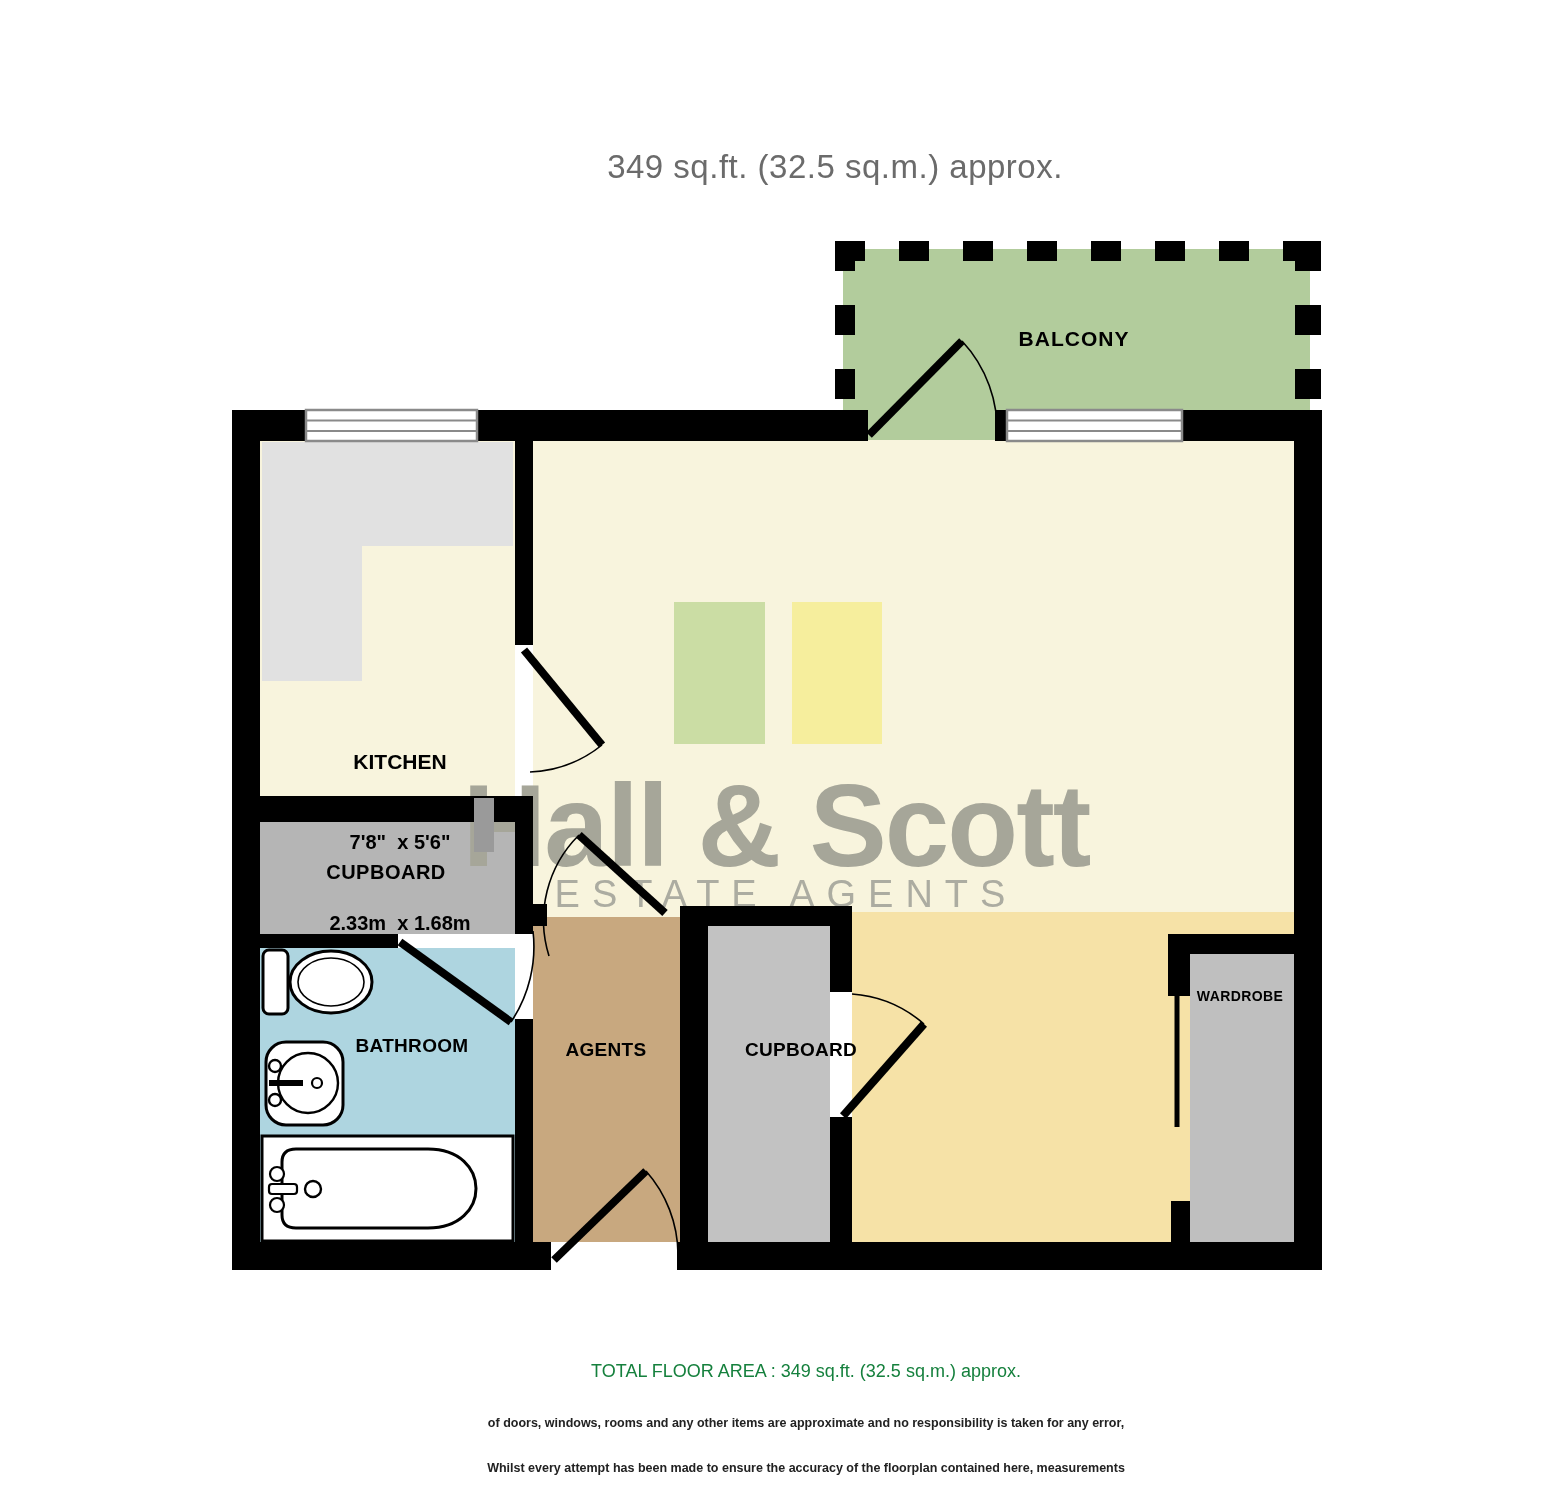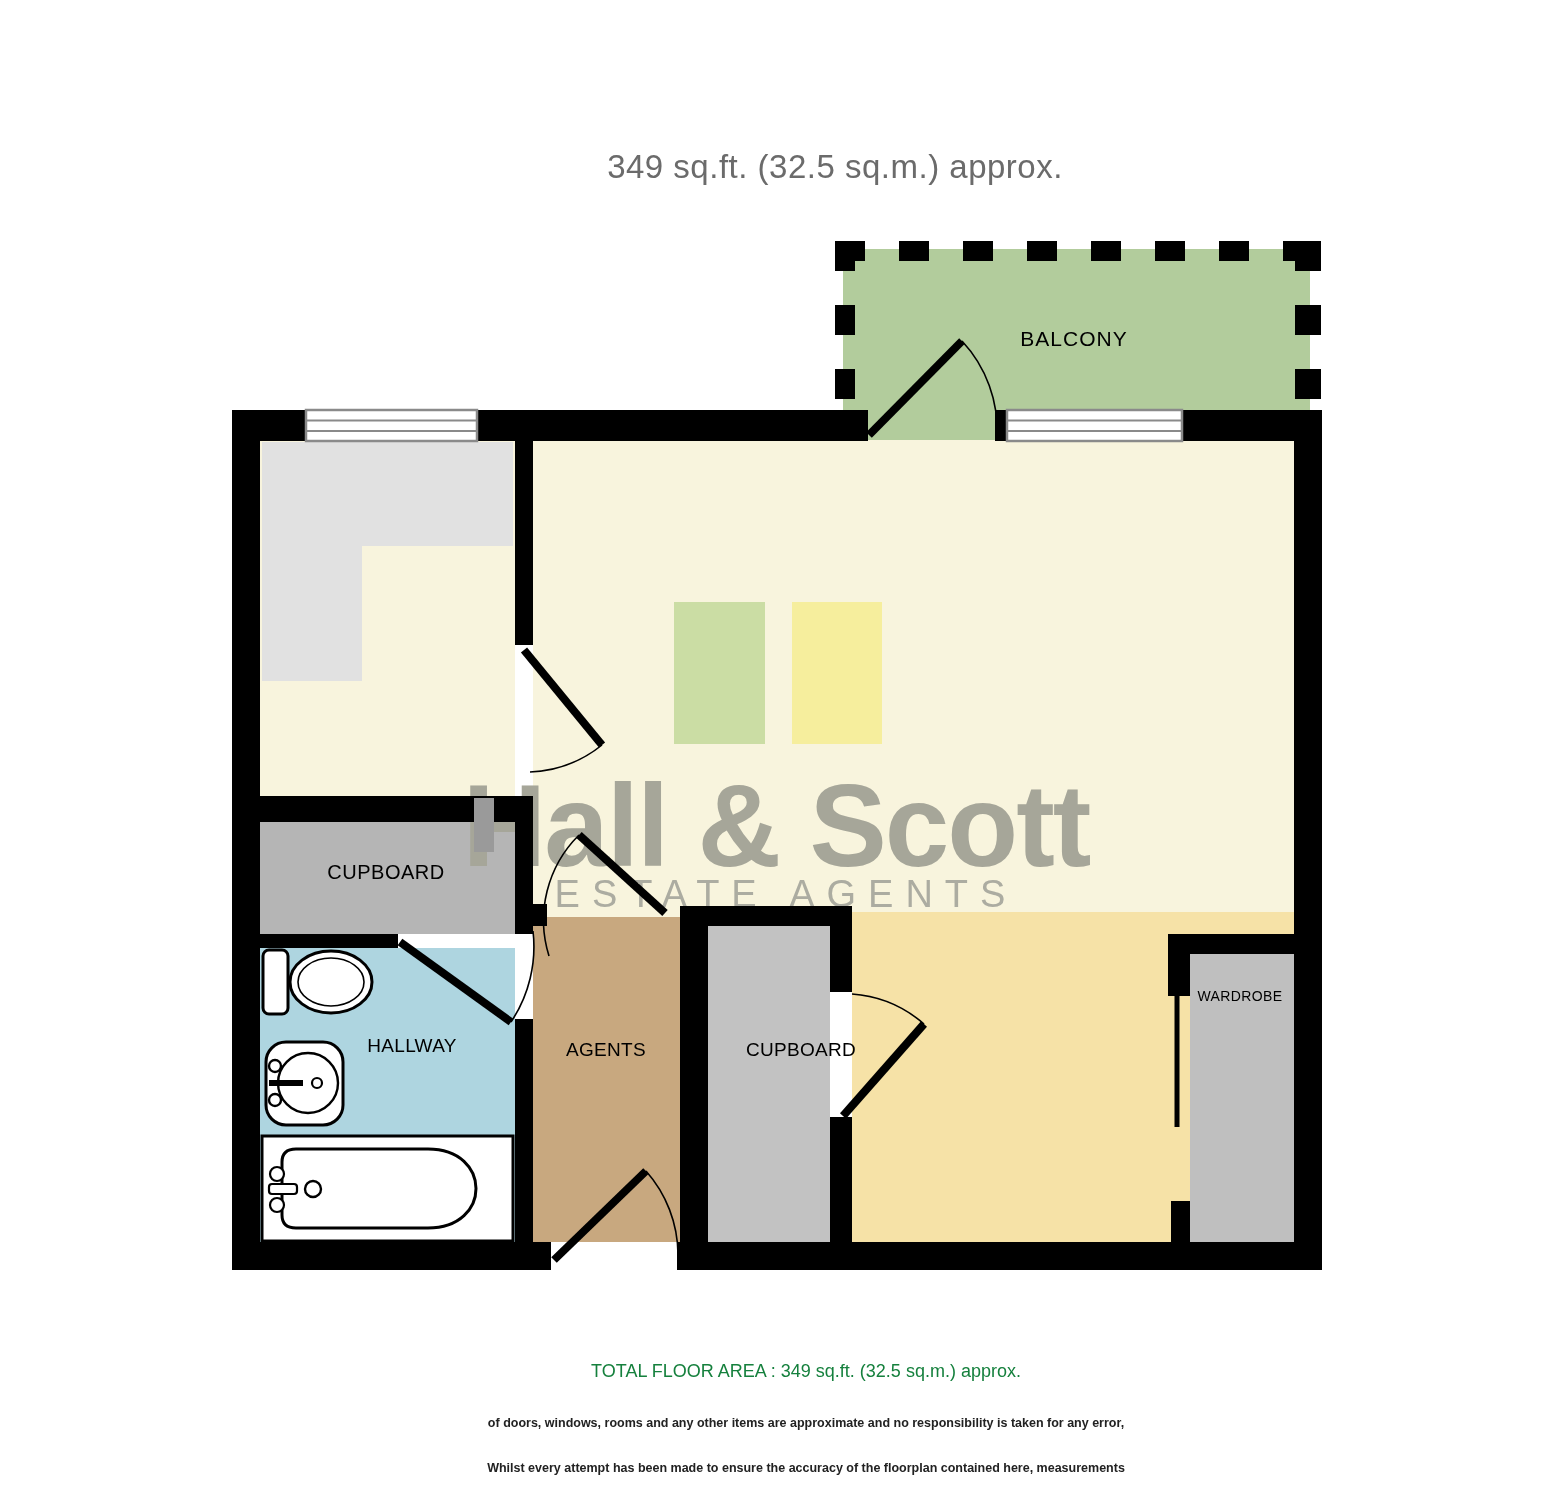--- a/index.html
+++ b/index.html
@@ -5,21 +5,21 @@
   html,body{margin:0;padding:0;}
   body{
     width:1555px;height:1500px;background:#ffffff;
     font-family:"Liberation Sans","DejaVu Sans",sans-serif;
     position:relative;overflow:hidden;
   }
   .canvas{position:absolute;left:0;top:4px;width:1555px;height:1500px;}
   .plan-svg{position:absolute;left:0;top:0;width:1555px;height:1500px;}
   .lbl{
     position:absolute;transform:translateX(-50%);
-    text-align:center;color:#000;font-weight:normal;white-space:pre;line-height:1.25;
+    text-align:center;color:#000;font-weight:bold;white-space:pre;line-height:1.25;
   }
   .page-title{
     position:absolute;transform:translateX(-50%);
     color:#6b6b6b;font-size:33px;font-weight:normal;letter-spacing:.5px;white-space:pre;
   }
   .room-block div{white-space:pre;}
   .kitchen-block{font-size:20px;line-height:27px;}
   .kitchen-block .rname{font-size:21px;}
   .living-block{font-size:20px;line-height:25px;}
   .living-block .rname{font-size:21px;}
@@ -162,25 +162,30 @@
         <circle cx="277" cy="1170" r="7" fill="#ffffff" stroke="#000" stroke-width="2.2"></circle>
         <circle cx="277" cy="1201" r="7" fill="#ffffff" stroke="#000" stroke-width="2.2"></circle>
         <rect x="269" y="1180" width="28" height="10" rx="3" fill="#ffffff" stroke="#000" stroke-width="2.2"></rect>
         <circle cx="313" cy="1185" r="8" fill="#ffffff" stroke="#000" stroke-width="2.4"></circle>
       </g>
     </g>
   </svg>
 
   <div class="lbl balcony-lbl" style="left:1074px;top:322px;">BALCONY</div>
 
+  <div class="lbl room-block kitchen-block" style="left:400px;top:690px;">
+    <div class="rname">KITCHEN</div>
+    <div>7'8"  x 5'6"</div>
+    <div>2.33m  x 1.68m</div>
+  </div>
 
 
   <div class="lbl cupboard-lbl" style="left:386px;top:856px;">CUPBOARD</div>
 
-  <div class="lbl small-room-lbl" style="left:412px;top:1030px;">HALLWAY</div>
+  <div class="lbl small-room-lbl" style="left:412px;top:1030px;">BATHROOM</div>
 
   <div class="lbl small-room-lbl" style="left:606px;top:1034px;">AGENTS</div>
 
   <div class="lbl small-room-lbl" style="left:801px;top:1034px;">CUPBOARD</div>
 
 
   <div class="lbl wardrobe-lbl" style="left:1240px;top:984px;text-align:right;">WARDROBE</div>
 
   <div class="footer-total" style="left:806px;top:1357px;">TOTAL FLOOR AREA : 349 sq.ft. (32.5 sq.m.) approx.</div>
 

